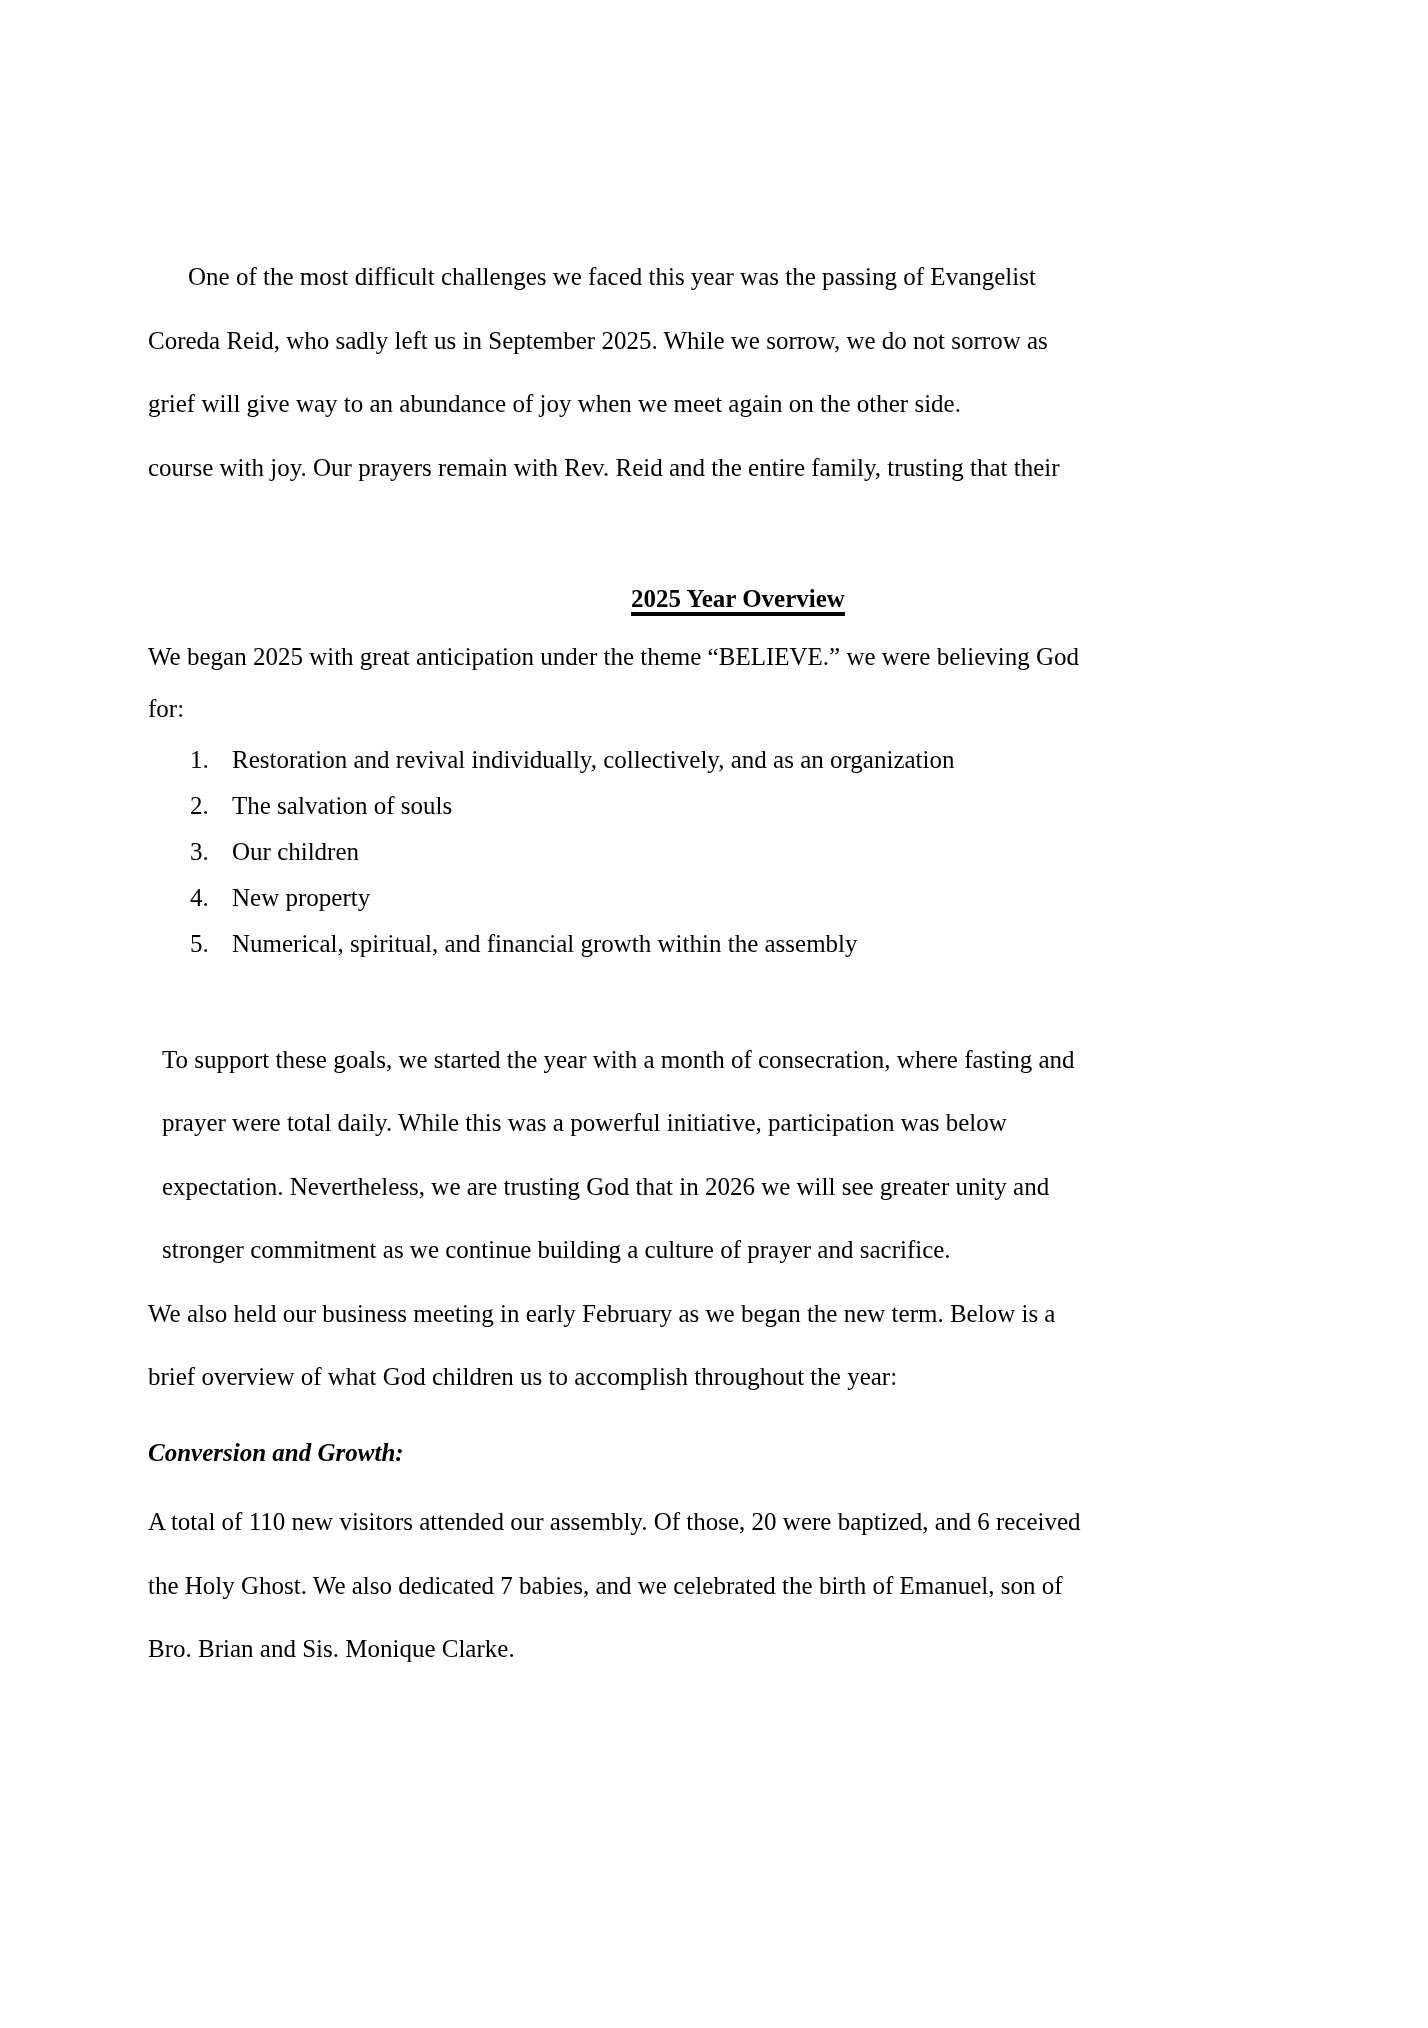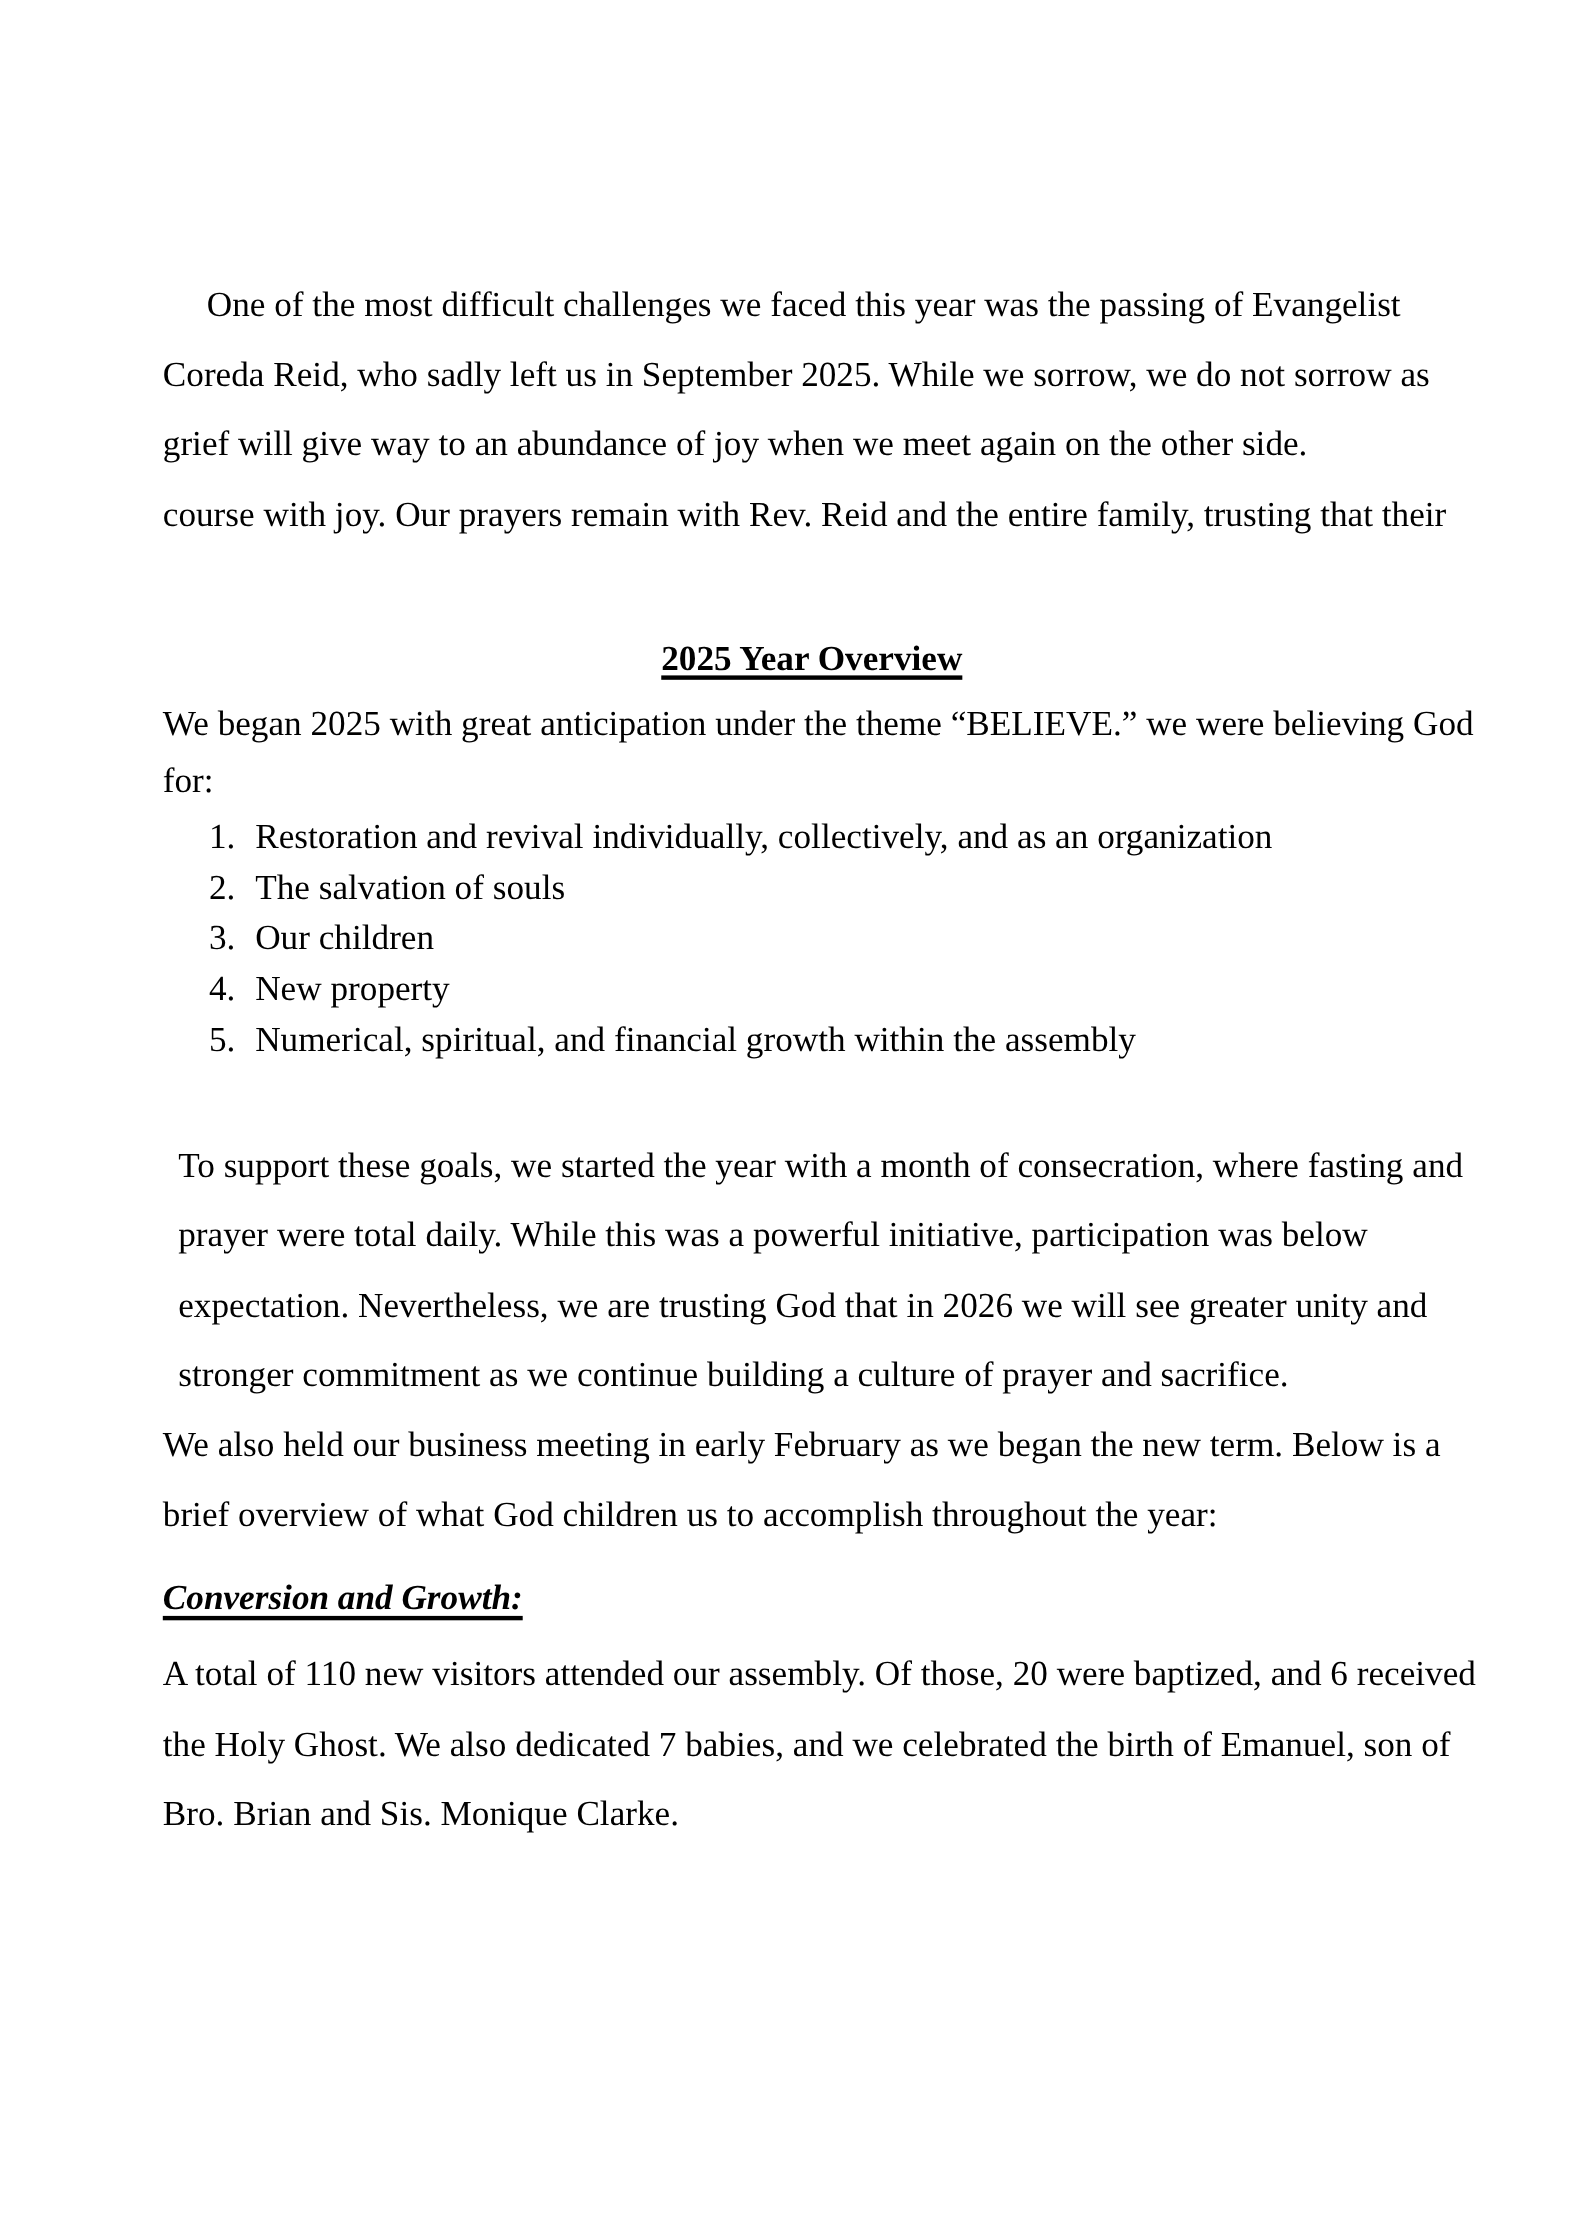--- a/index.html
+++ b/index.html
@@ -7,21 +7,21 @@
     padding: 0;
     background: #ffffff;
   }
   .page {
     position: relative;
     width: 1428px;
     height: 2028px;
     background: #ffffff;
     color: #000000;
     font-family: "Liberation Serif", "DejaVu Serif", serif;
-    font-size: 32px;
+    font-size: 25px;
     overflow: hidden;
   }
   .content {
     position: absolute;
     left: 148px;
     top: 0;
     width: 1180px;
     padding-top: 245px;
   }
   .line {
@@ -48,21 +48,20 @@
     text-underline-offset: 5px;
     white-space: nowrap;
     text-align: center;
   }
   .h2 {
     margin-top: 12px;
     line-height: 63.5px;
     height: 63.5px;
     font-weight: bold;
     font-style: italic;
-    text-decoration: underline;
     text-decoration-thickness: 4px;
     text-underline-offset: 6px;
     white-space: nowrap;
   }
   .numbered-list {
     padding-left: 84px;
     margin-top: 2px;
   }
   .list-item {
     position: relative;

